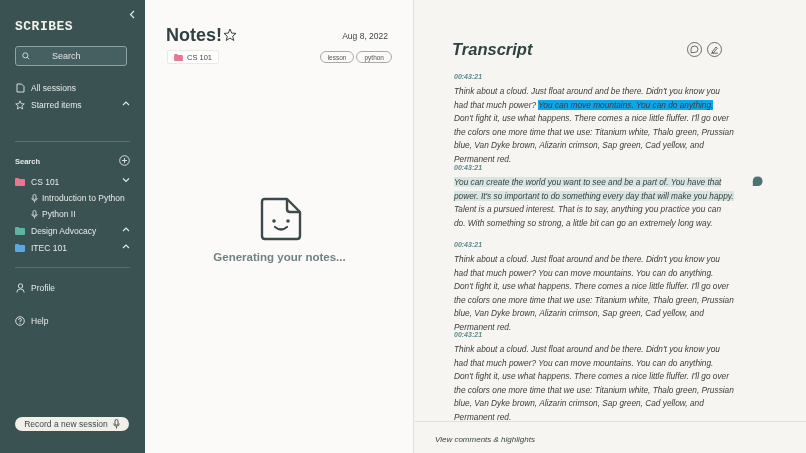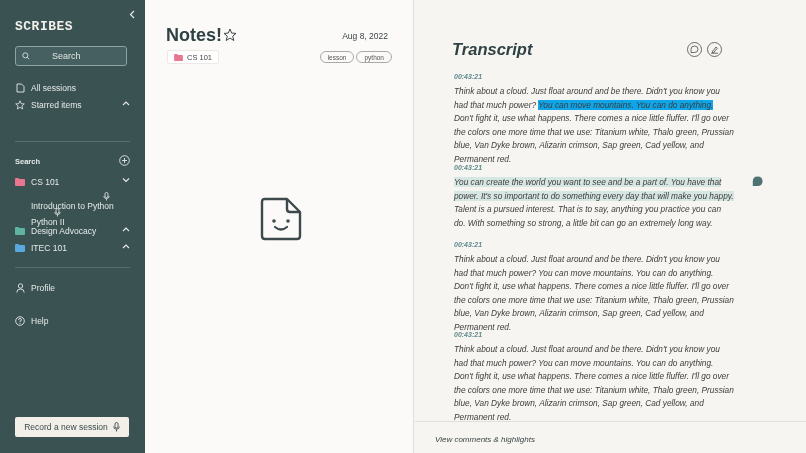--- a/index.html
+++ b/index.html
@@ -11,23 +11,23 @@
   .collapse-btn { position: absolute; left: 126px; top: 7px; width: 12px; height: 14px; display:flex; align-items:center; justify-content:center; cursor:pointer; }
   .brand { position: absolute; left: 15px; top: 19px; font-family: Liberation Mono, monospace; font-weight: bold; font-size: 13px; letter-spacing: 0.5px; color: #f3f1ec; }
   .search { position: absolute; left: 15px; top: 46px; width: 112px; height: 20px; border: 1px solid #8fa3a2; border-radius: 3px; background: #466061; display: flex; align-items: center; padding-left: 6px; font-size: 9px; color: #dfe5e3; gap: 18px; }
   .search svg { margin-right: 4px; }
   .nav-item { position: absolute; left: 15px; height: 14px; width: 115px; display: flex; align-items: center; font-size: 8.5px; color: #e6ebe9; cursor: pointer; }
   .nav-item .ico { width: 10px; height: 10px; margin-right: 6px; display:flex; align-items:center; justify-content:center; }
   .nav-item .chev { position: absolute; right: 0; top: 2px; }
   .divider { position: absolute; left: 15px; width: 115px; height: 1px; background: #56706f; }
   .folders-label { position: absolute; left: 15px; top: 157px; font-size: 7.5px; font-weight: bold; color: #e6ebe9; }
   .add-folder { position: absolute; left: 119px; top: 155px; width: 11px; height: 11px; cursor:pointer; }
-  .sub-item { position: absolute; left: 31px; height: 12px; display:flex; align-items:flex-end; font-size: 8.5px; color: #e6ebe9; cursor:pointer;flex-direction:column; }
+  .sub-item { position: absolute; left: 31px; height: 12px; display:flex; align-items:center; font-size: 8.5px; color: #e6ebe9; cursor:pointer; }
   .sub-item .ico { margin-right: 4px; display:flex; }
-  .record-btn { position: absolute; left: 15px; top: 417px; width: 114px; height: 20px; background: #f2efe9; border-radius: 2px; display:flex; align-items:center; justify-content:center; font-size: 8.5px; color: #3b4a4a; cursor:pointer; }
+  .record-btn { position: absolute; left: 15px; top: 417px; width: 114px; height: 14px; background: #f2efe9; border-radius: 9px; display:flex; align-items:center; justify-content:center; font-size: 8.5px; color: #3b4a4a; cursor:pointer; }
   .record-btn svg { margin-left: 5px; }
 
   
   .notes { position: absolute; left: 145px; top: 0; width: 269px; height: 453px; background: #fcfaf9; border-right: 1px solid #e2dfdb; }
   .notes-title { position: absolute; left: 21px; top: 25px; font-size: 18px; font-weight: bold; color: #2f4243; }
   .star-btn { position: absolute; left: 78px; top: 28px; cursor:pointer; }
   .date { position: absolute; right: 25px; top: 31px; font-size: 8.5px; color: #3a4545; }
   .folder-chip { position: absolute; left: 22px; top: 50px; height: 14px; padding: 0 6px; display:flex; align-items:center; background: #fff; border: 1px solid #ece8e4; border-radius: 2px; font-size: 7.5px; color: #444; cursor:pointer; }
   .folder-chip svg { margin-right: 4px; }
   .tags { position: absolute; right: 21px; top: 51px; display:flex; gap: 2px; }
@@ -196,20 +196,21 @@
     <span class="tag">python</span>
   </div>
   <div class="empty-state">
     <svg width="46" height="46" viewBox="0 0 46 46">
         <path d="M5 5 Q5 2 8 2 H30 L43 15 V39 Q43 42 40 42 H8 Q5 42 5 39 Z" stroke="#3d4a4b" stroke-width="2.4" fill="none" stroke-linejoin="round"></path>
         <path d="M30 2 V12 Q30 15 33 15 H43" stroke="#3d4a4b" stroke-width="2.4" fill="none"></path>
         <circle cx="17" cy="24" r="1.8" fill="#3d4a4b"></circle>
         <circle cx="31" cy="24" r="1.8" fill="#3d4a4b"></circle>
         <path d="M18 30 Q24 35 30 30" stroke="#3d4a4b" stroke-width="2.2" fill="none" stroke-linecap="round"></path>
       </svg>
+    <div class="msg">Generating your notes...</div>
   </div>
 </div>
 
 <div class="transcript">
   <div class="tr-title">Transcript</div>
   <div class="tr-icons">
     <div class="circle-btn">
       <svg width="9" height="9" viewBox="0 0 9 9">
           <path d="M4.5 1 Q8 1 8 4.3 Q8 7.5 4.5 7.5 H1 V4.3 Q1 1 4.5 1 Z" stroke="#444" stroke-width="0.8" fill="none"></path>
         </svg>

